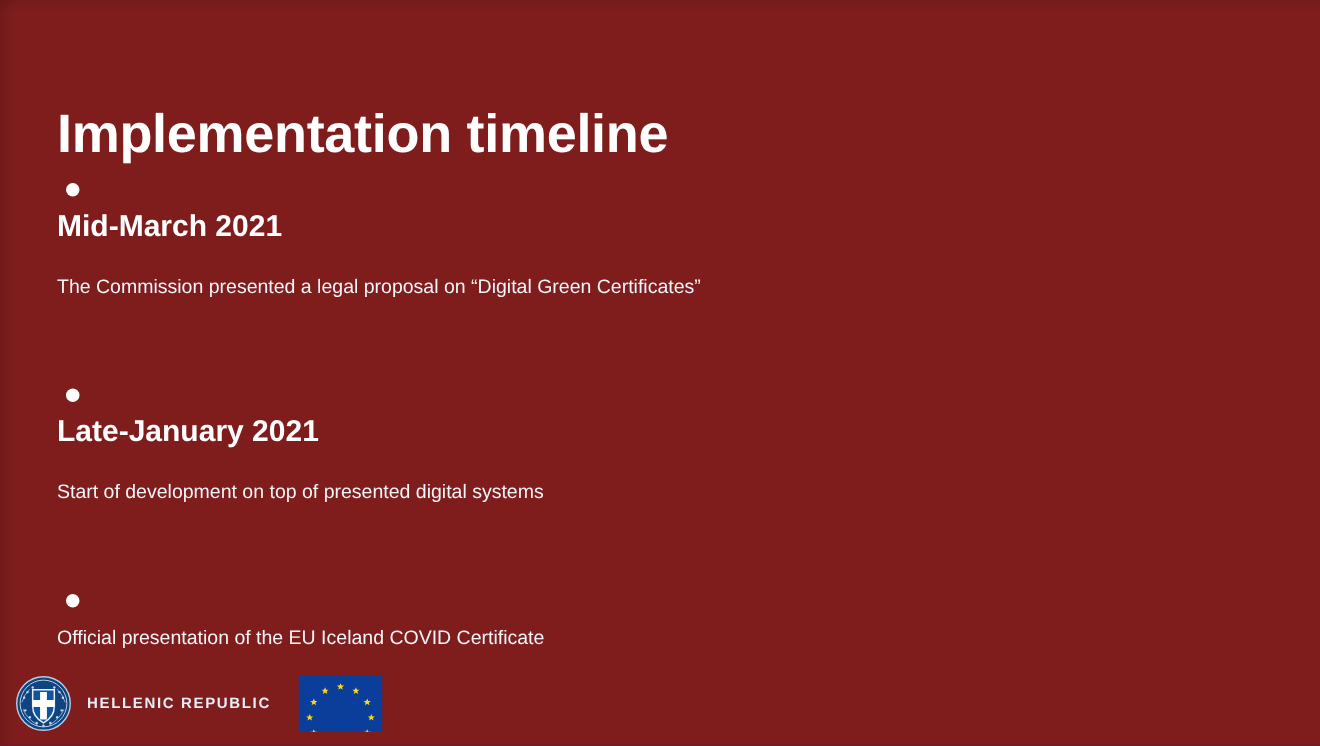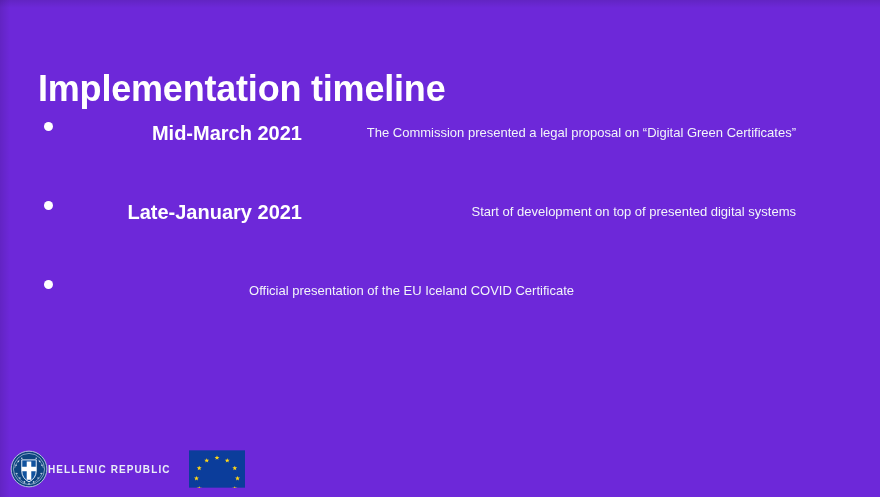--- a/index.html
+++ b/index.html
@@ -55,20 +55,21 @@
     width: 812px;
   }
 
   .timeline-row {
     position: relative;
     display: flex;
     align-items: flex-start;
     min-height: 40px;
     margin-bottom: 39px;
     padding-left: 0;
+    flex-direction: column;
   }
   .timeline-row:last-child {
     margin-bottom: 0;
   }
 
   .bullet-marker {
     flex: 0 0 auto;
     width: 42px;
     padding-top: 9px;
     box-sizing: border-box;
@@ -112,39 +113,40 @@
   }
 
   .greece-emblem {
     width: 38px;
     height: 38px;
     flex: 0 0 auto;
     display: block;
   }
 
   .footer-label {
+    margin-left: 10px;
     font-size: 10px;
     font-weight: bold;
     letter-spacing: 1.1px;
     color: #e8eef7;
     white-space: nowrap;
   }
 
   .eu-flag {
     margin-left: 18px;
     width: 56px;
     height: 38px;
     flex: 0 0 auto;
     display: block;
   }
 </style>
 </head>
 <body style="background: rgb(8, 58, 116);">
 
-<div class="slide" style="background: #6d28d9; text-align: right;">
+<div class="slide" style="background: #7f1d1d;">
 
   <h1 class="slide-title">Implementation timeline</h1>
 
   <div class="timeline-list">
 
     <div class="timeline-row">
       <div class="bullet-marker">
         <span class="bullet-dot" style="background: rgb(255, 255, 255);"></span>
       </div>
       <div class="timeline-label">Mid-March 2021</div>

